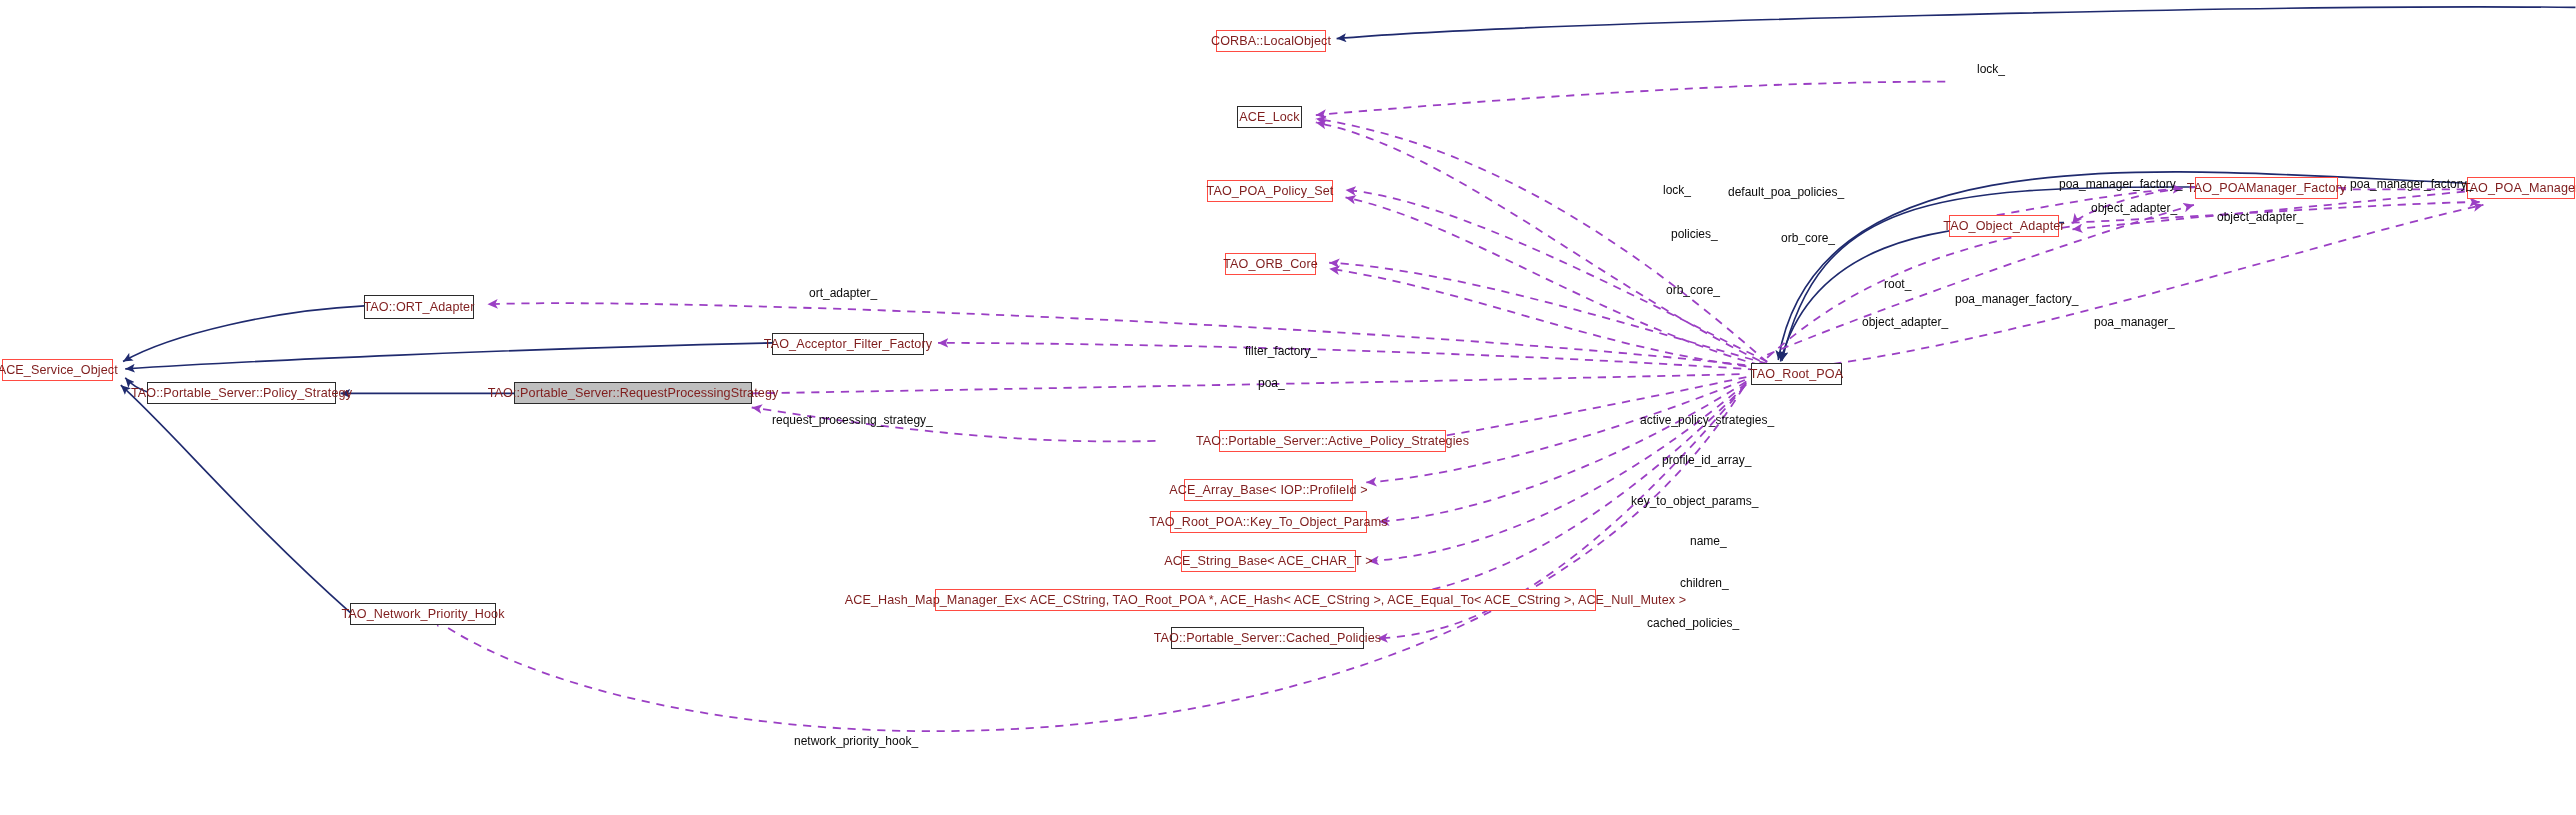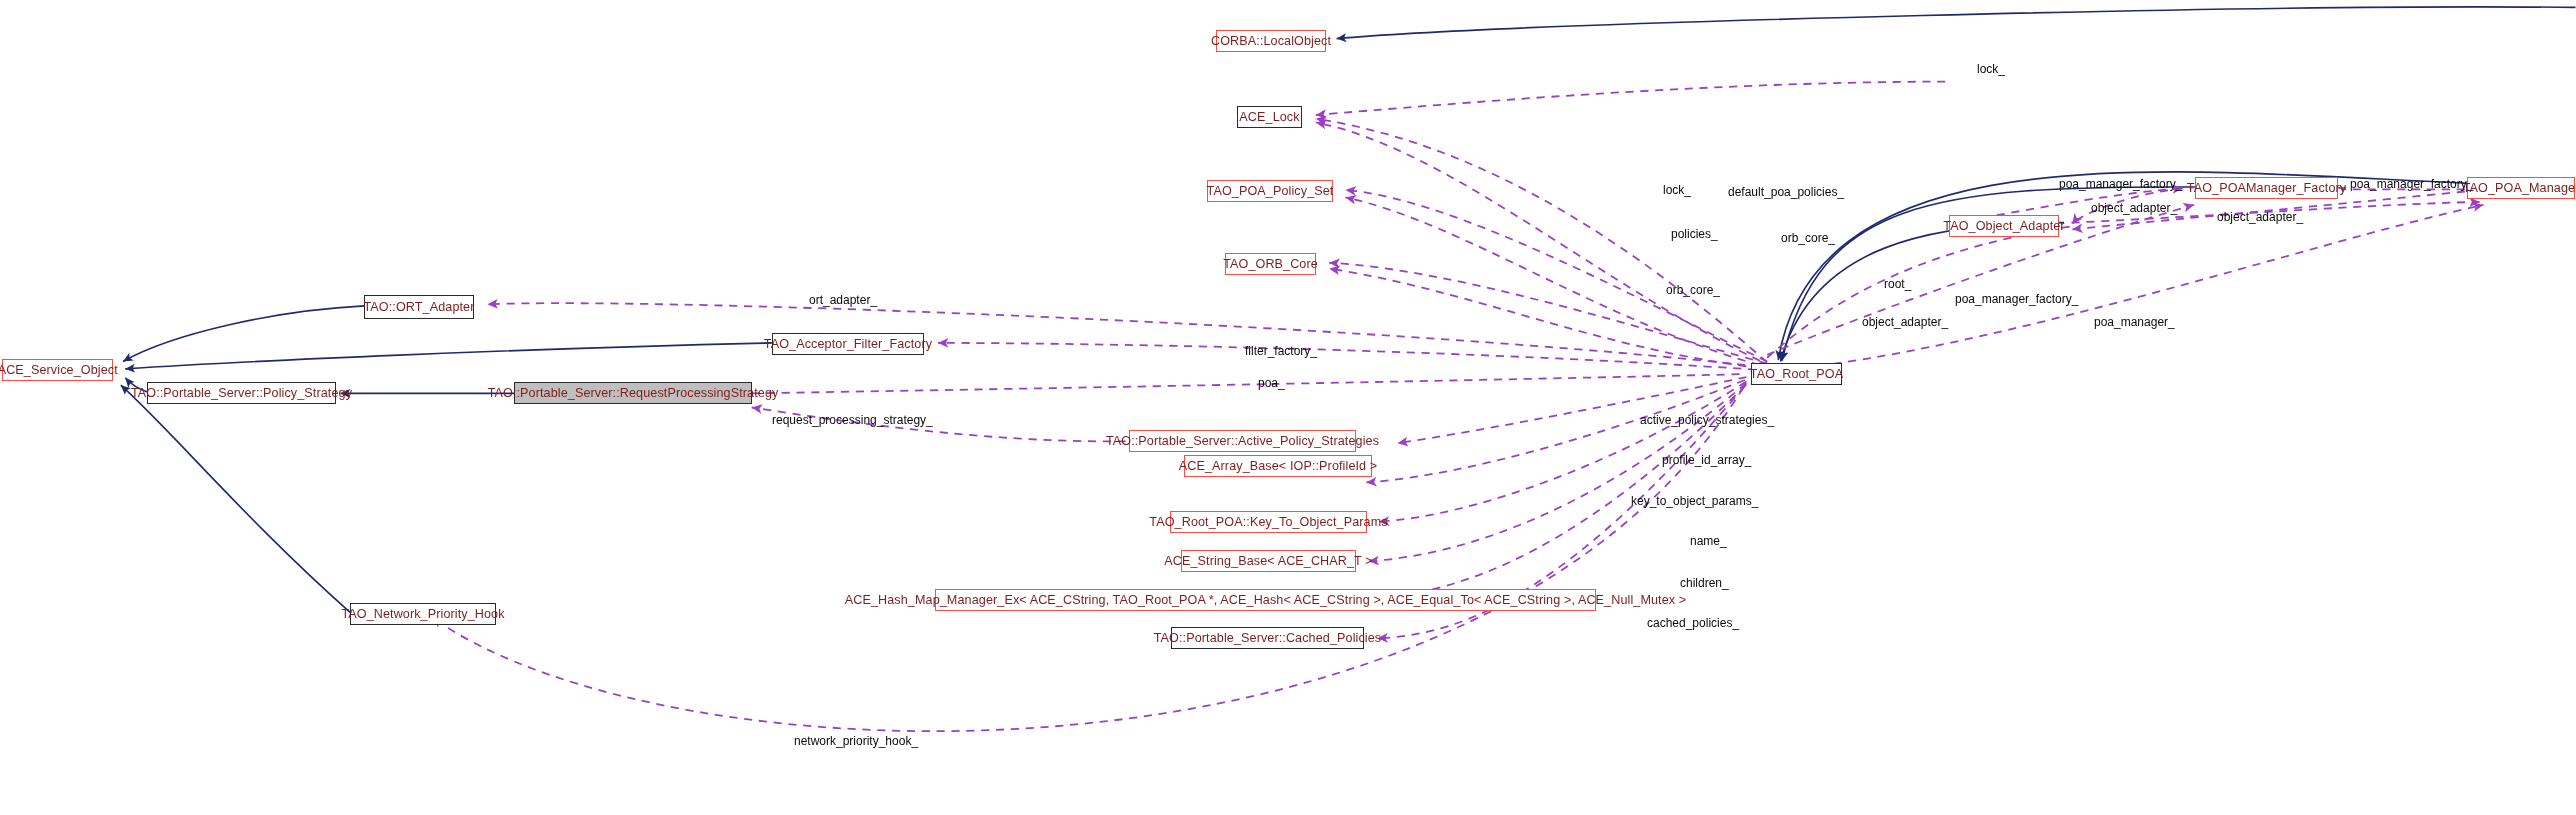--- a/index.html
+++ b/index.html
@@ -143,24 +143,24 @@
     </div>
   <div class="node red" style="left:1949px;top:215px;width:110px;height:22px;">
       <span>TAO_Object_Adapter</span>
     </div>
   <div class="node red" style="left:2195px;top:177px;width:143px;height:22px;">
       <span>TAO_POAManager_Factory</span>
     </div>
   <div class="node red" style="left:2467px;top:177px;width:108px;height:22px;">
       <span>TAO_POA_Manager</span>
     </div>
-  <div class="node red" style="left:1129px;top:430px;width:227px;height:22px;">
+  <div class="node red" style="left:1219px;top:430px;width:227px;height:22px;">
       <span>TAO::Portable_Server::Active_Policy_Strategies</span>
     </div>
-  <div class="node red" style="left:1184px;top:455px;width:188px;height:22px;">
+  <div class="node red" style="left:1184px;top:479px;width:169px;height:22px;">
       <span>ACE_Array_Base&lt; IOP::ProfileId &gt;</span>
     </div>
   <div class="node red" style="left:1170px;top:511px;width:197px;height:22px;">
       <span>TAO_Root_POA::Key_To_Object_Params</span>
     </div>
   <div class="node red" style="left:1181px;top:550px;width:175px;height:22px;">
       <span>ACE_String_Base&lt; ACE_CHAR_T &gt;</span>
     </div>
   <div class="node red" style="left:935px;top:589px;width:661px;height:22px;">
       <span>ACE_Hash_Map_Manager_Ex&lt; ACE_CString, TAO_Root_POA *, ACE_Hash&lt; ACE_CString &gt;, ACE_Equal_To&lt; ACE_CString &gt;, ACE_Null_Mutex &gt;</span>
@@ -179,21 +179,21 @@
   <div class="elabel" style="left:1781px;top:232px;">orb_core_</div>
   <div class="elabel" style="left:1666px;top:284px;">orb_core_</div>
   <div class="elabel" style="left:2059px;top:178px;">poa_manager_factory_</div>
   <div class="elabel" style="left:2350px;top:178px;">poa_manager_factory_</div>
   <div class="elabel" style="left:2091px;top:202px;">object_adapter_</div>
   <div class="elabel" style="left:2217px;top:211px;">object_adapter_</div>
   <div class="elabel" style="left:1884px;top:278px;">root_</div>
   <div class="elabel" style="left:1955px;top:293px;">poa_manager_factory_</div>
   <div class="elabel" style="left:1862px;top:316px;">object_adapter_</div>
   <div class="elabel" style="left:2094px;top:316px;">poa_manager_</div>
-  <div class="elabel" style="left:809px;top:294px;">ort_adapter_</div>
+  <div class="elabel" style="left:809px;top:287px;">ort_adapter_</div>
   <div class="elabel" style="left:1245px;top:345px;">filter_factory_</div>
   <div class="elabel" style="left:1258px;top:377px;">poa_</div>
   <div class="elabel" style="left:772px;top:414px;">request_processing_strategy_</div>
   <div class="elabel" style="left:1640px;top:414px;">active_policy_strategies_</div>
   <div class="elabel" style="left:1662px;top:454px;">profile_id_array_</div>
   <div class="elabel" style="left:1631px;top:495px;">key_to_object_params_</div>
   <div class="elabel" style="left:1690px;top:535px;">name_</div>
   <div class="elabel" style="left:1680px;top:577px;">children_</div>
   <div class="elabel" style="left:1647px;top:617px;">cached_policies_</div>
   <div class="elabel" style="left:794px;top:735px;">network_priority_hook_</div>

